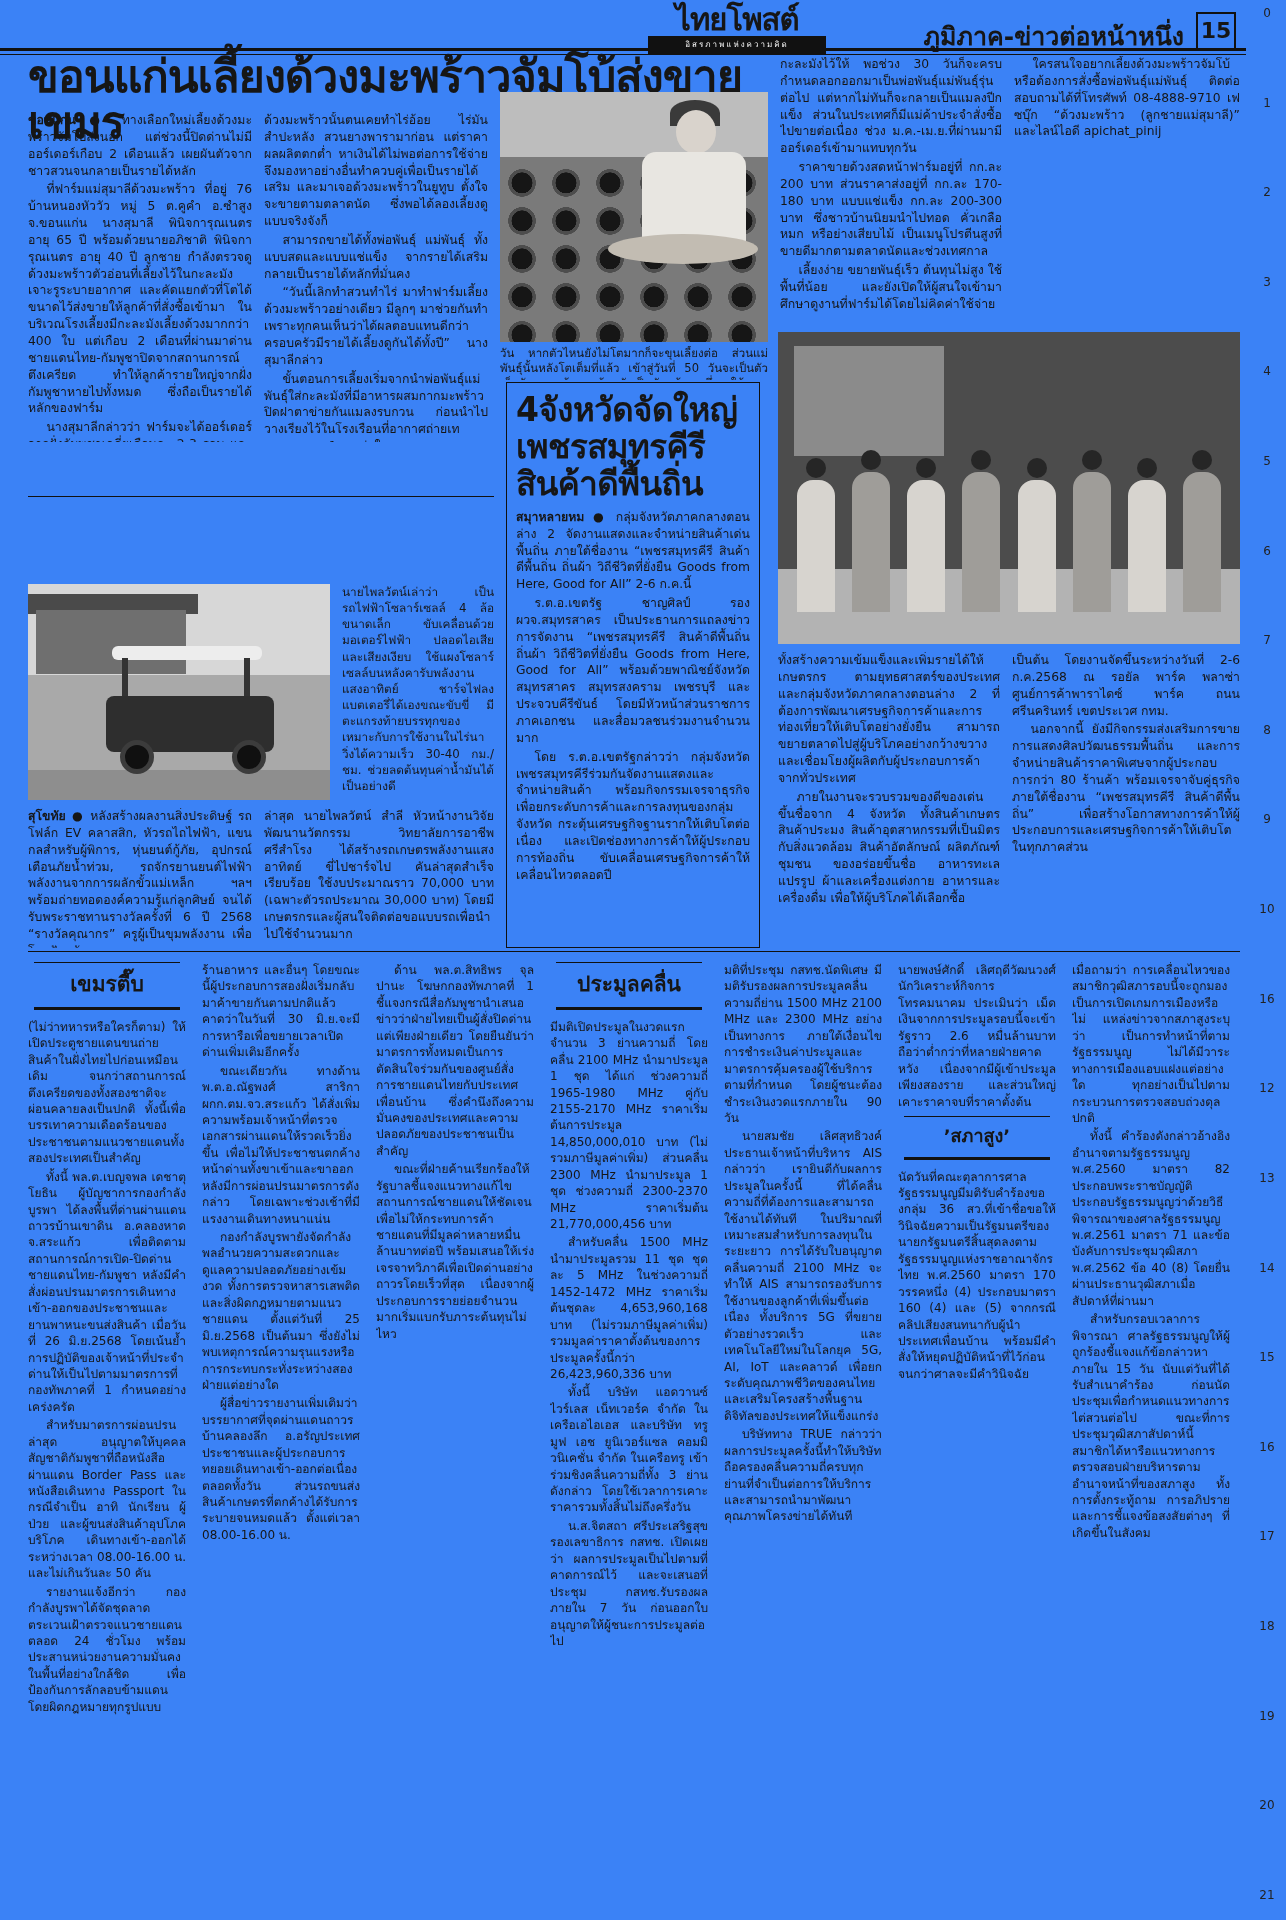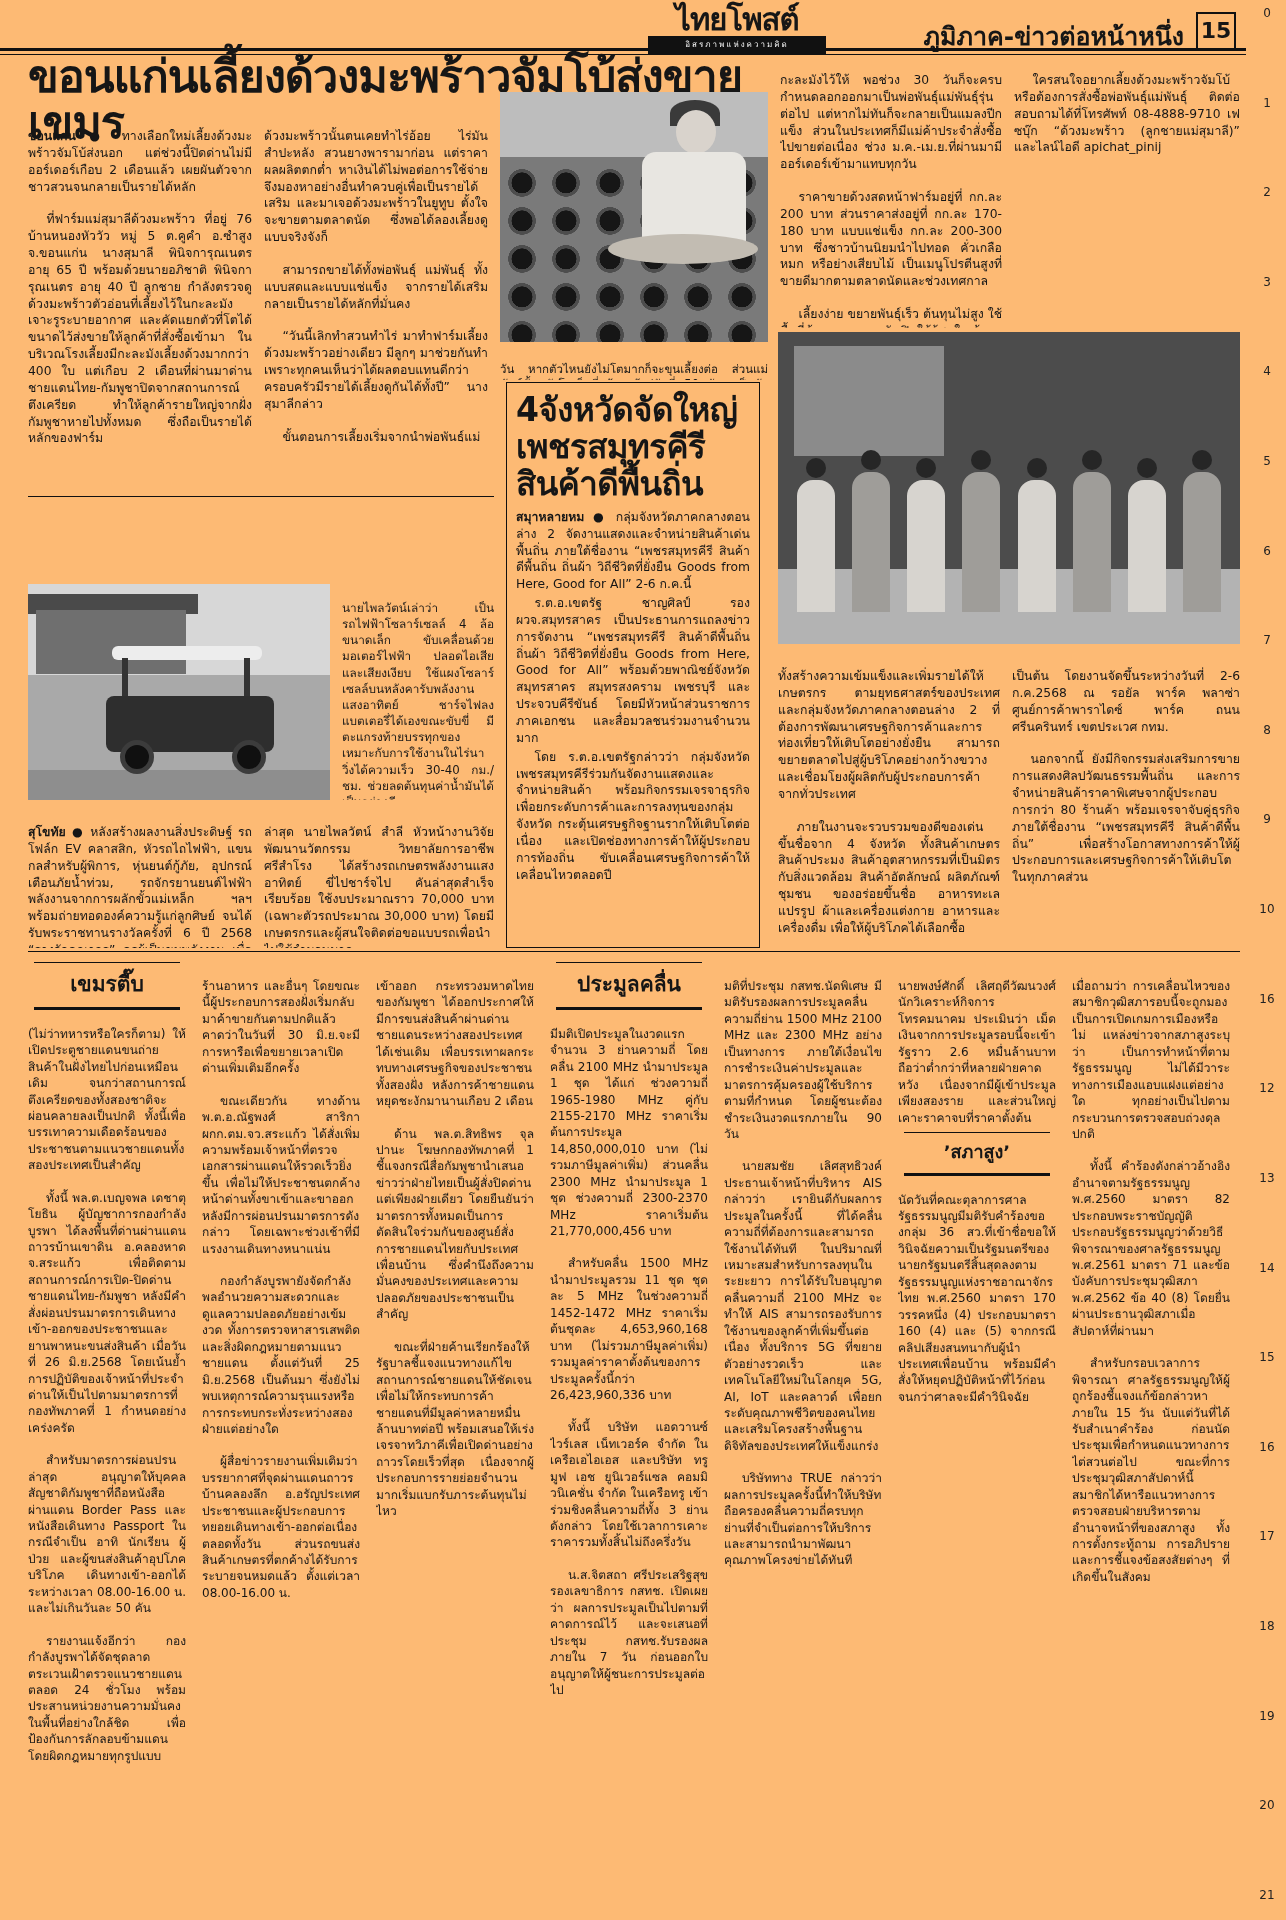--- a/index.html
+++ b/index.html
@@ -1,33 +1,33 @@
 <!DOCTYPE html>
 <html><head>
 <meta charset="utf-8">
 <style>
   html,body{margin:0;padding:0;background:#d9d9d9;}
-  .page{position:relative;width:1286px;height:1920px;background:#fdba74;color:#161616;
+  .page{position:relative;width:1286px;height:1920px;background:#3b82f6;color:#161616;
         font-family:"DejaVu Sans","Liberation Sans",sans-serif;overflow:hidden;}
   .abs{position:absolute;}
   
   .masthead{left:622px;top:4px;width:230px;text-align:center;}
   .masthead .title{font-size:31px;font-weight:800;letter-spacing:-1px;line-height:1;}
   .masthead .bar{margin:1px auto 0;width:178px;background:#111;color:#fff;font-size:8px;
                  letter-spacing:2px;padding:2px 0 3px;}
   .section-label{left:884px;top:16px;width:300px;font-size:25px;font-weight:800;text-align:right;}
   .pagebox{left:1196px;top:12px;width:36px;height:34px;border:2.5px solid #111;
            font-size:22px;font-weight:800;text-align:center;line-height:34px;}
   .dbl-rule{left:0;top:48px;width:1246px;border-top:3px solid #111;border-bottom:1px solid #111;height:3px;}
   
   .ruler{left:1252px;top:6px;width:30px;height:1896px;display:flex;flex-direction:column;
          justify-content:space-between;align-items:center;font-size:12px;color:#222;}
   
   .col{position:absolute;text-align:justify;font-size:12.3px;line-height:1.37;overflow:hidden;}
-  .col p{margin:16px 0 2px 0;text-indent:1.5em;}
+  .col p{margin:0 0 2px 0;text-indent:1.5em;}
   .col p.flush{text-indent:0;}
   b.dl{font-weight:800;}
   
   .h1{left:28px;top:54px;width:790px;font-size:45px;font-weight:800;line-height:1.02;letter-spacing:-1px;}
   .h2{left:28px;top:504px;width:480px;font-size:32px;font-weight:800;line-height:1.06;letter-spacing:-0.5px;}
   .rule-thin{border-top:1.5px solid #111;height:0;}
   
   .fairbox{left:506px;top:382px;width:254px;height:566px;border:1.5px solid #111;box-sizing:border-box;
            padding:9px 9px;overflow:hidden;}
   .fairbox .bigline{font-size:33px;font-weight:700;line-height:1.12;letter-spacing:-0.5px;text-indent:0;}
@@ -201,21 +201,20 @@
     <p>สำหรับมาตรการผ่อนปรนล่าสุด อนุญาตให้บุคคลสัญชาติกัมพูชาที่ถือหนังสือผ่านแดน Border Pass และหนังสือเดินทาง Passport ในกรณีจำเป็น อาทิ นักเรียน ผู้ป่วย และผู้ขนส่งสินค้าอุปโภคบริโภค เดินทางเข้า-ออกได้ระหว่างเวลา 08.00-16.00 น. และไม่เกินวันละ 50 คัน</p>
     <p>รายงานแจ้งอีกว่า กองกำลังบูรพาได้จัดชุดลาดตระเวนเฝ้าตรวจแนวชายแดนตลอด 24 ชั่วโมง พร้อมประสานหน่วยงานความมั่นคงในพื้นที่อย่างใกล้ชิด เพื่อป้องกันการลักลอบข้ามแดนโดยผิดกฎหมายทุกรูปแบบ</p>
   </div>
   <div class="col" style="left:202px;top:962px;width:158px;height:950px;font-size:12px;">
     <p class="flush">ร้านอาหาร และอื่นๆ โดยขณะนี้ผู้ประกอบการสองฝั่งเริ่มกลับมาค้าขายกันตามปกติแล้ว คาดว่าในวันที่ 30 มิ.ย.จะมีการหารือเพื่อขยายเวลาเปิดด่านเพิ่มเติมอีกครั้ง</p>
     <p>ขณะเดียวกัน ทางด้าน พ.ต.อ.ณัฐพงศ์ สาริกา ผกก.ตม.จว.สระแก้ว ได้สั่งเพิ่มความพร้อมเจ้าหน้าที่ตรวจเอกสารผ่านแดนให้รวดเร็วยิ่งขึ้น เพื่อไม่ให้ประชาชนตกค้างหน้าด่านทั้งขาเข้าและขาออก หลังมีการผ่อนปรนมาตรการดังกล่าว โดยเฉพาะช่วงเช้าที่มีแรงงานเดินทางหนาแน่น</p>
     <p>กองกำลังบูรพายังจัดกำลังพลอำนวยความสะดวกและดูแลความปลอดภัยอย่างเข้มงวด ทั้งการตรวจหาสารเสพติดและสิ่งผิดกฎหมายตามแนวชายแดน ตั้งแต่วันที่ 25 มิ.ย.2568 เป็นต้นมา ซึ่งยังไม่พบเหตุการณ์ความรุนแรงหรือการกระทบกระทั่งระหว่างสองฝ่ายแต่อย่างใด</p>
     <p>ผู้สื่อข่าวรายงานเพิ่มเติมว่า บรรยากาศที่จุดผ่านแดนถาวรบ้านคลองลึก อ.อรัญประเทศ ประชาชนและผู้ประกอบการทยอยเดินทางเข้า-ออกต่อเนื่องตลอดทั้งวัน ส่วนรถขนส่งสินค้าเกษตรที่ตกค้างได้รับการระบายจนหมดแล้ว ตั้งแต่เวลา 08.00-16.00 น.</p>
   </div>
   <div class="col" style="left:376px;top:962px;width:158px;height:950px;font-size:12px;">
-    <p class="flush">เข้าออก กระทรวงมหาดไทยของกัมพูชา ได้ออกประกาศให้มีการขนส่งสินค้าผ่านด่านชายแดนระหว่างสองประเทศได้เช่นเดิม เพื่อบรรเทาผลกระทบทางเศรษฐกิจของประชาชนทั้งสองฝั่ง หลังการค้าชายแดนหยุดชะงักมานานเกือบ 2 เดือน</p>
     <p>ด้าน พล.ต.สิทธิพร จุลปานะ โฆษกกองทัพภาคที่ 1 ชี้แจงกรณีสื่อกัมพูชานำเสนอข่าวว่าฝ่ายไทยเป็นผู้สั่งปิดด่านแต่เพียงฝ่ายเดียว โดยยืนยันว่ามาตรการทั้งหมดเป็นการตัดสินใจร่วมกันของศูนย์สั่งการชายแดนไทยกับประเทศเพื่อนบ้าน ซึ่งคำนึงถึงความมั่นคงของประเทศและความปลอดภัยของประชาชนเป็นสำคัญ</p>
     <p>ขณะที่ฝ่ายค้านเรียกร้องให้รัฐบาลชี้แจงแนวทางแก้ไขสถานการณ์ชายแดนให้ชัดเจน เพื่อไม่ให้กระทบการค้าชายแดนที่มีมูลค่าหลายหมื่นล้านบาทต่อปี พร้อมเสนอให้เร่งเจรจาทวิภาคีเพื่อเปิดด่านอย่างถาวรโดยเร็วที่สุด เนื่องจากผู้ประกอบการรายย่อยจำนวนมากเริ่มแบกรับภาระต้นทุนไม่ไหว</p>
   </div>
 
   <div class="col" style="left:550px;top:962px;width:158px;height:950px;font-size:12px;">
     <div class="slug">ประมูลคลื่น</div>
     <p class="flush">มีมติเปิดประมูลในงวดแรกจำนวน 3 ย่านความถี่ โดยคลื่น 2100 MHz นำมาประมูล 1 ชุด ได้แก่ ช่วงความถี่ 1965-1980 MHz คู่กับ 2155-2170 MHz ราคาเริ่มต้นการประมูล 14,850,000,010 บาท (ไม่รวมภาษีมูลค่าเพิ่ม) ส่วนคลื่น 2300 MHz นำมาประมูล 1 ชุด ช่วงความถี่ 2300-2370 MHz ราคาเริ่มต้น 21,770,000,456 บาท</p>
     <p>สำหรับคลื่น 1500 MHz นำมาประมูลรวม 11 ชุด ชุดละ 5 MHz ในช่วงความถี่ 1452-1472 MHz ราคาเริ่มต้นชุดละ 4,653,960,168 บาท (ไม่รวมภาษีมูลค่าเพิ่ม) รวมมูลค่าราคาตั้งต้นของการประมูลครั้งนี้กว่า 26,423,960,336 บาท</p>
     <p>ทั้งนี้ บริษัท แอดวานซ์ ไวร์เลส เน็ทเวอร์ค จำกัด ในเครือเอไอเอส และบริษัท ทรู มูฟ เอช ยูนิเวอร์แซล คอมมิวนิเคชั่น จำกัด ในเครือทรู เข้าร่วมชิงคลื่นความถี่ทั้ง 3 ย่านดังกล่าว โดยใช้เวลาการเคาะราคารวมทั้งสิ้นไม่ถึงครึ่งวัน</p>
     <p>น.ส.จิตสถา ศรีประเสริฐสุข รองเลขาธิการ กสทช. เปิดเผยว่า ผลการประมูลเป็นไปตามที่คาดการณ์ไว้ และจะเสนอที่ประชุม กสทช.รับรองผลภายใน 7 วัน ก่อนออกใบอนุญาตให้ผู้ชนะการประมูลต่อไป</p>

